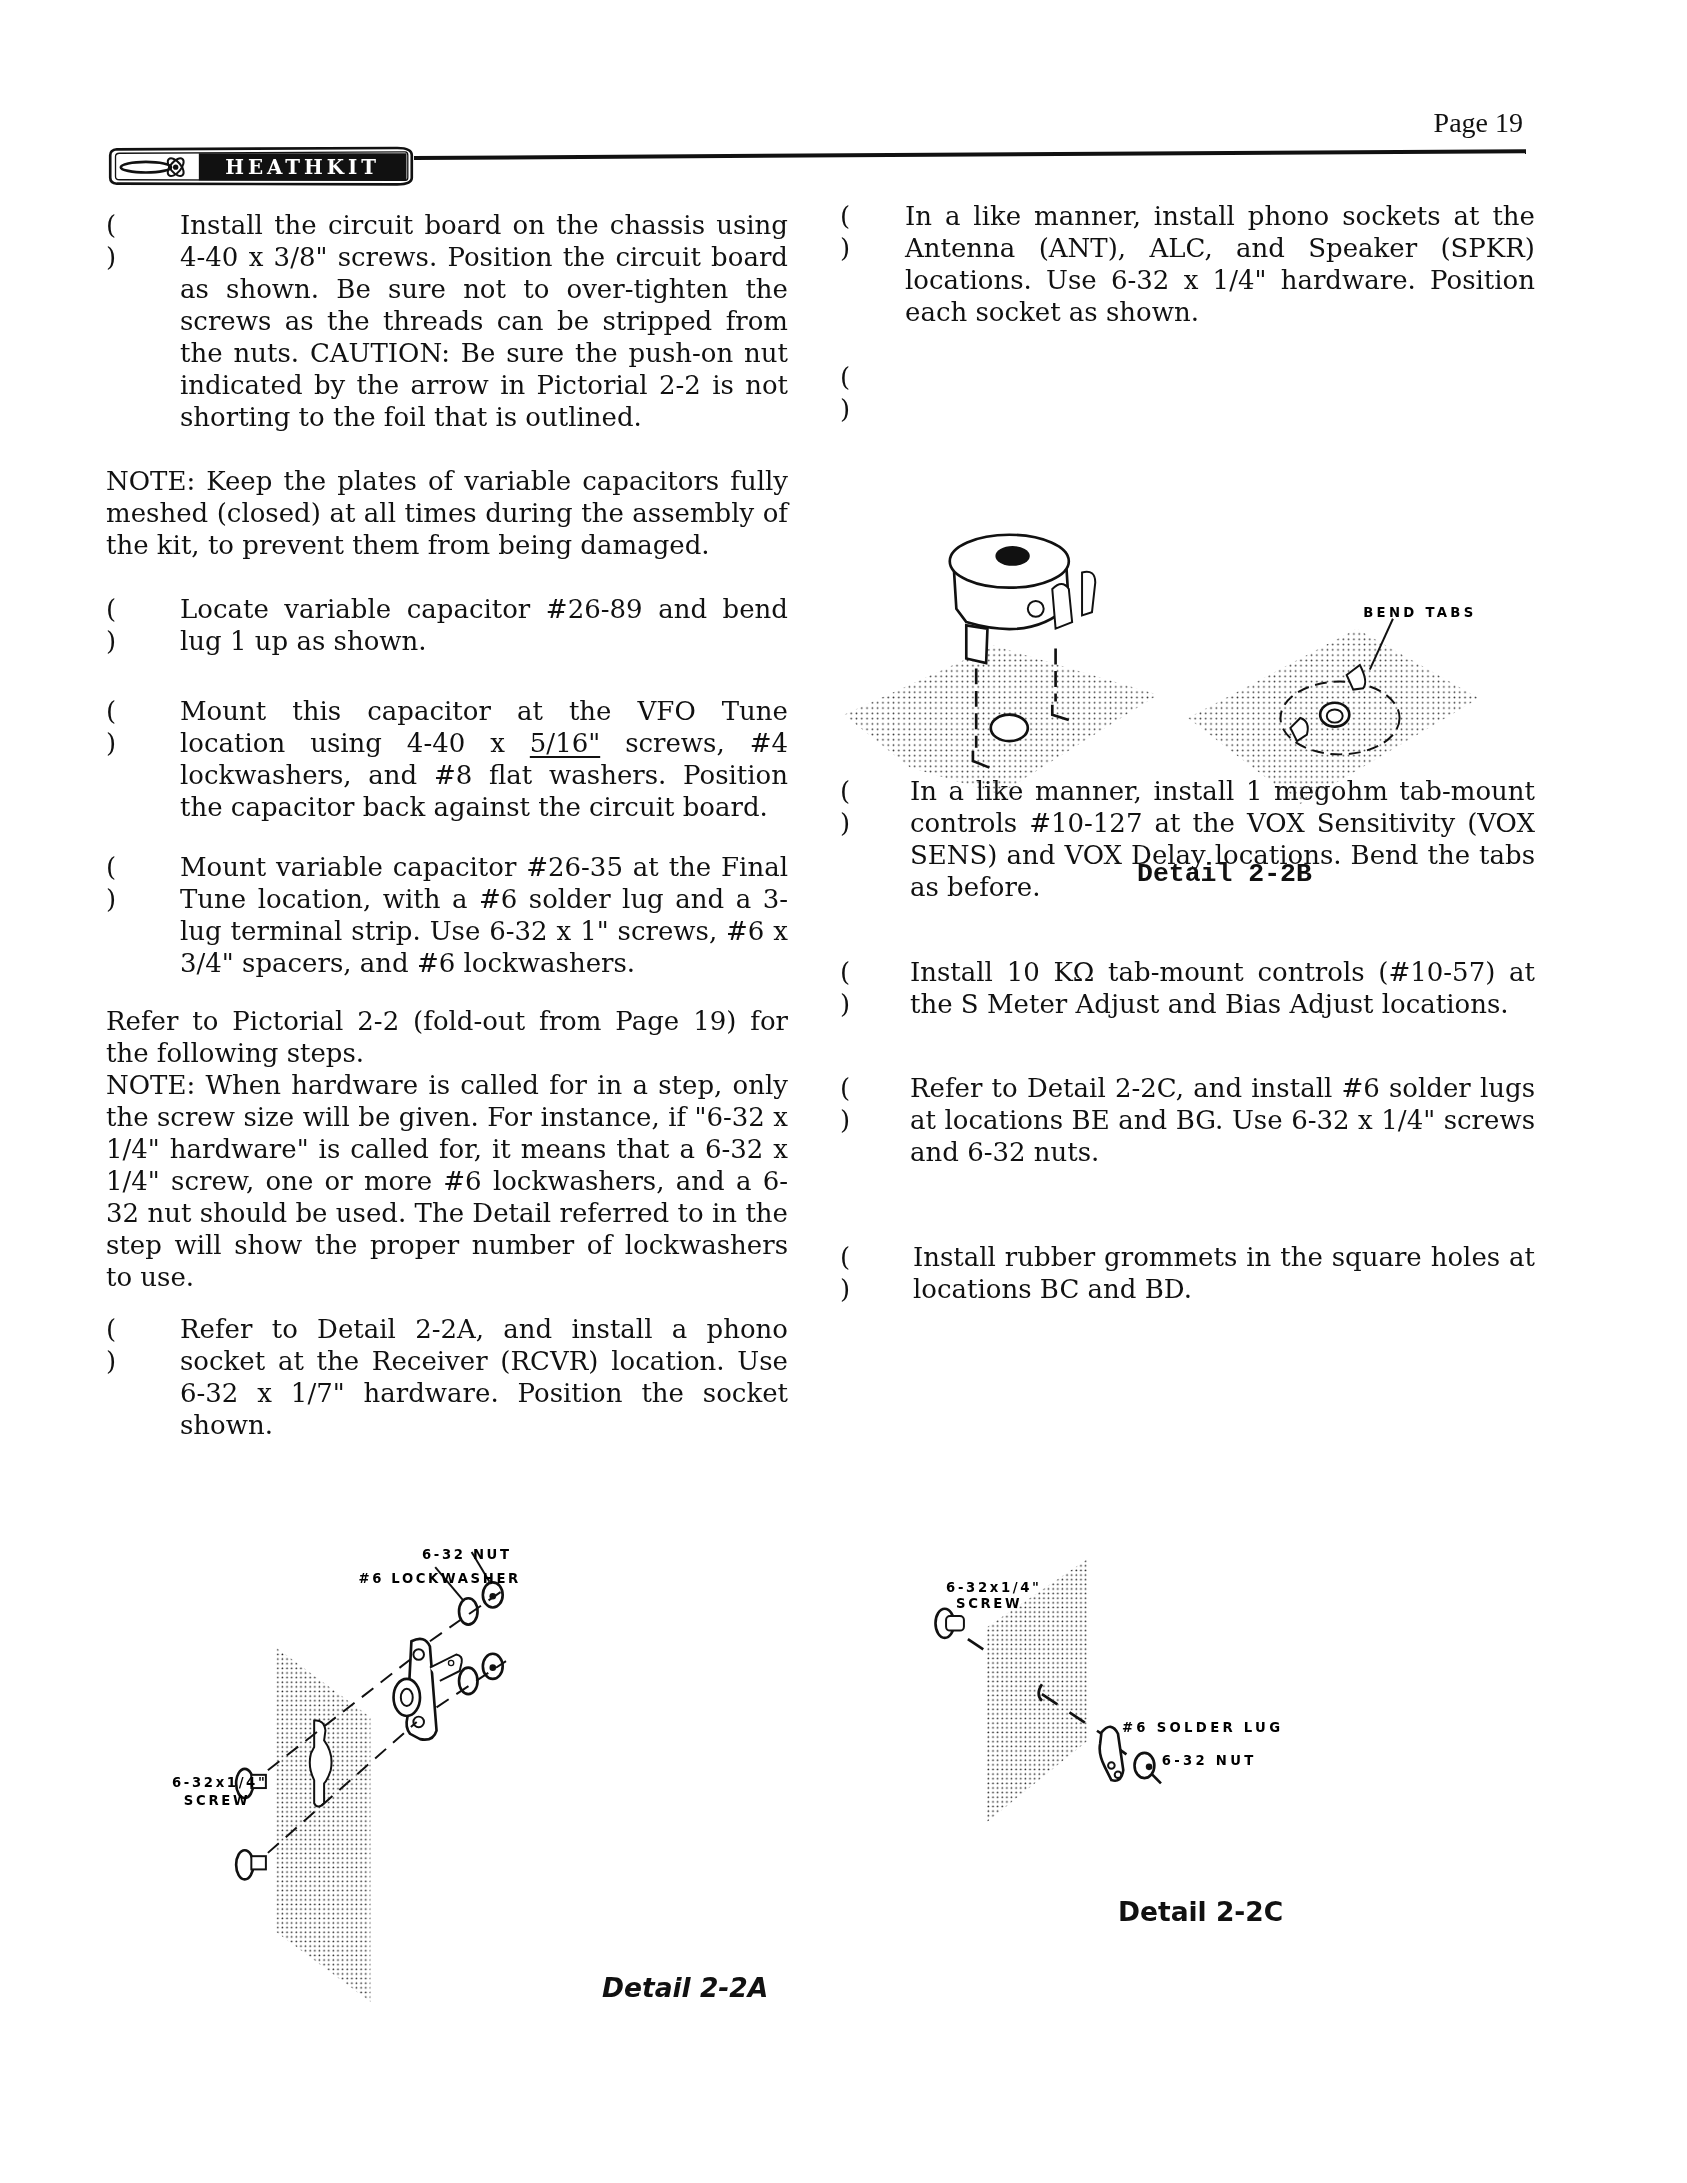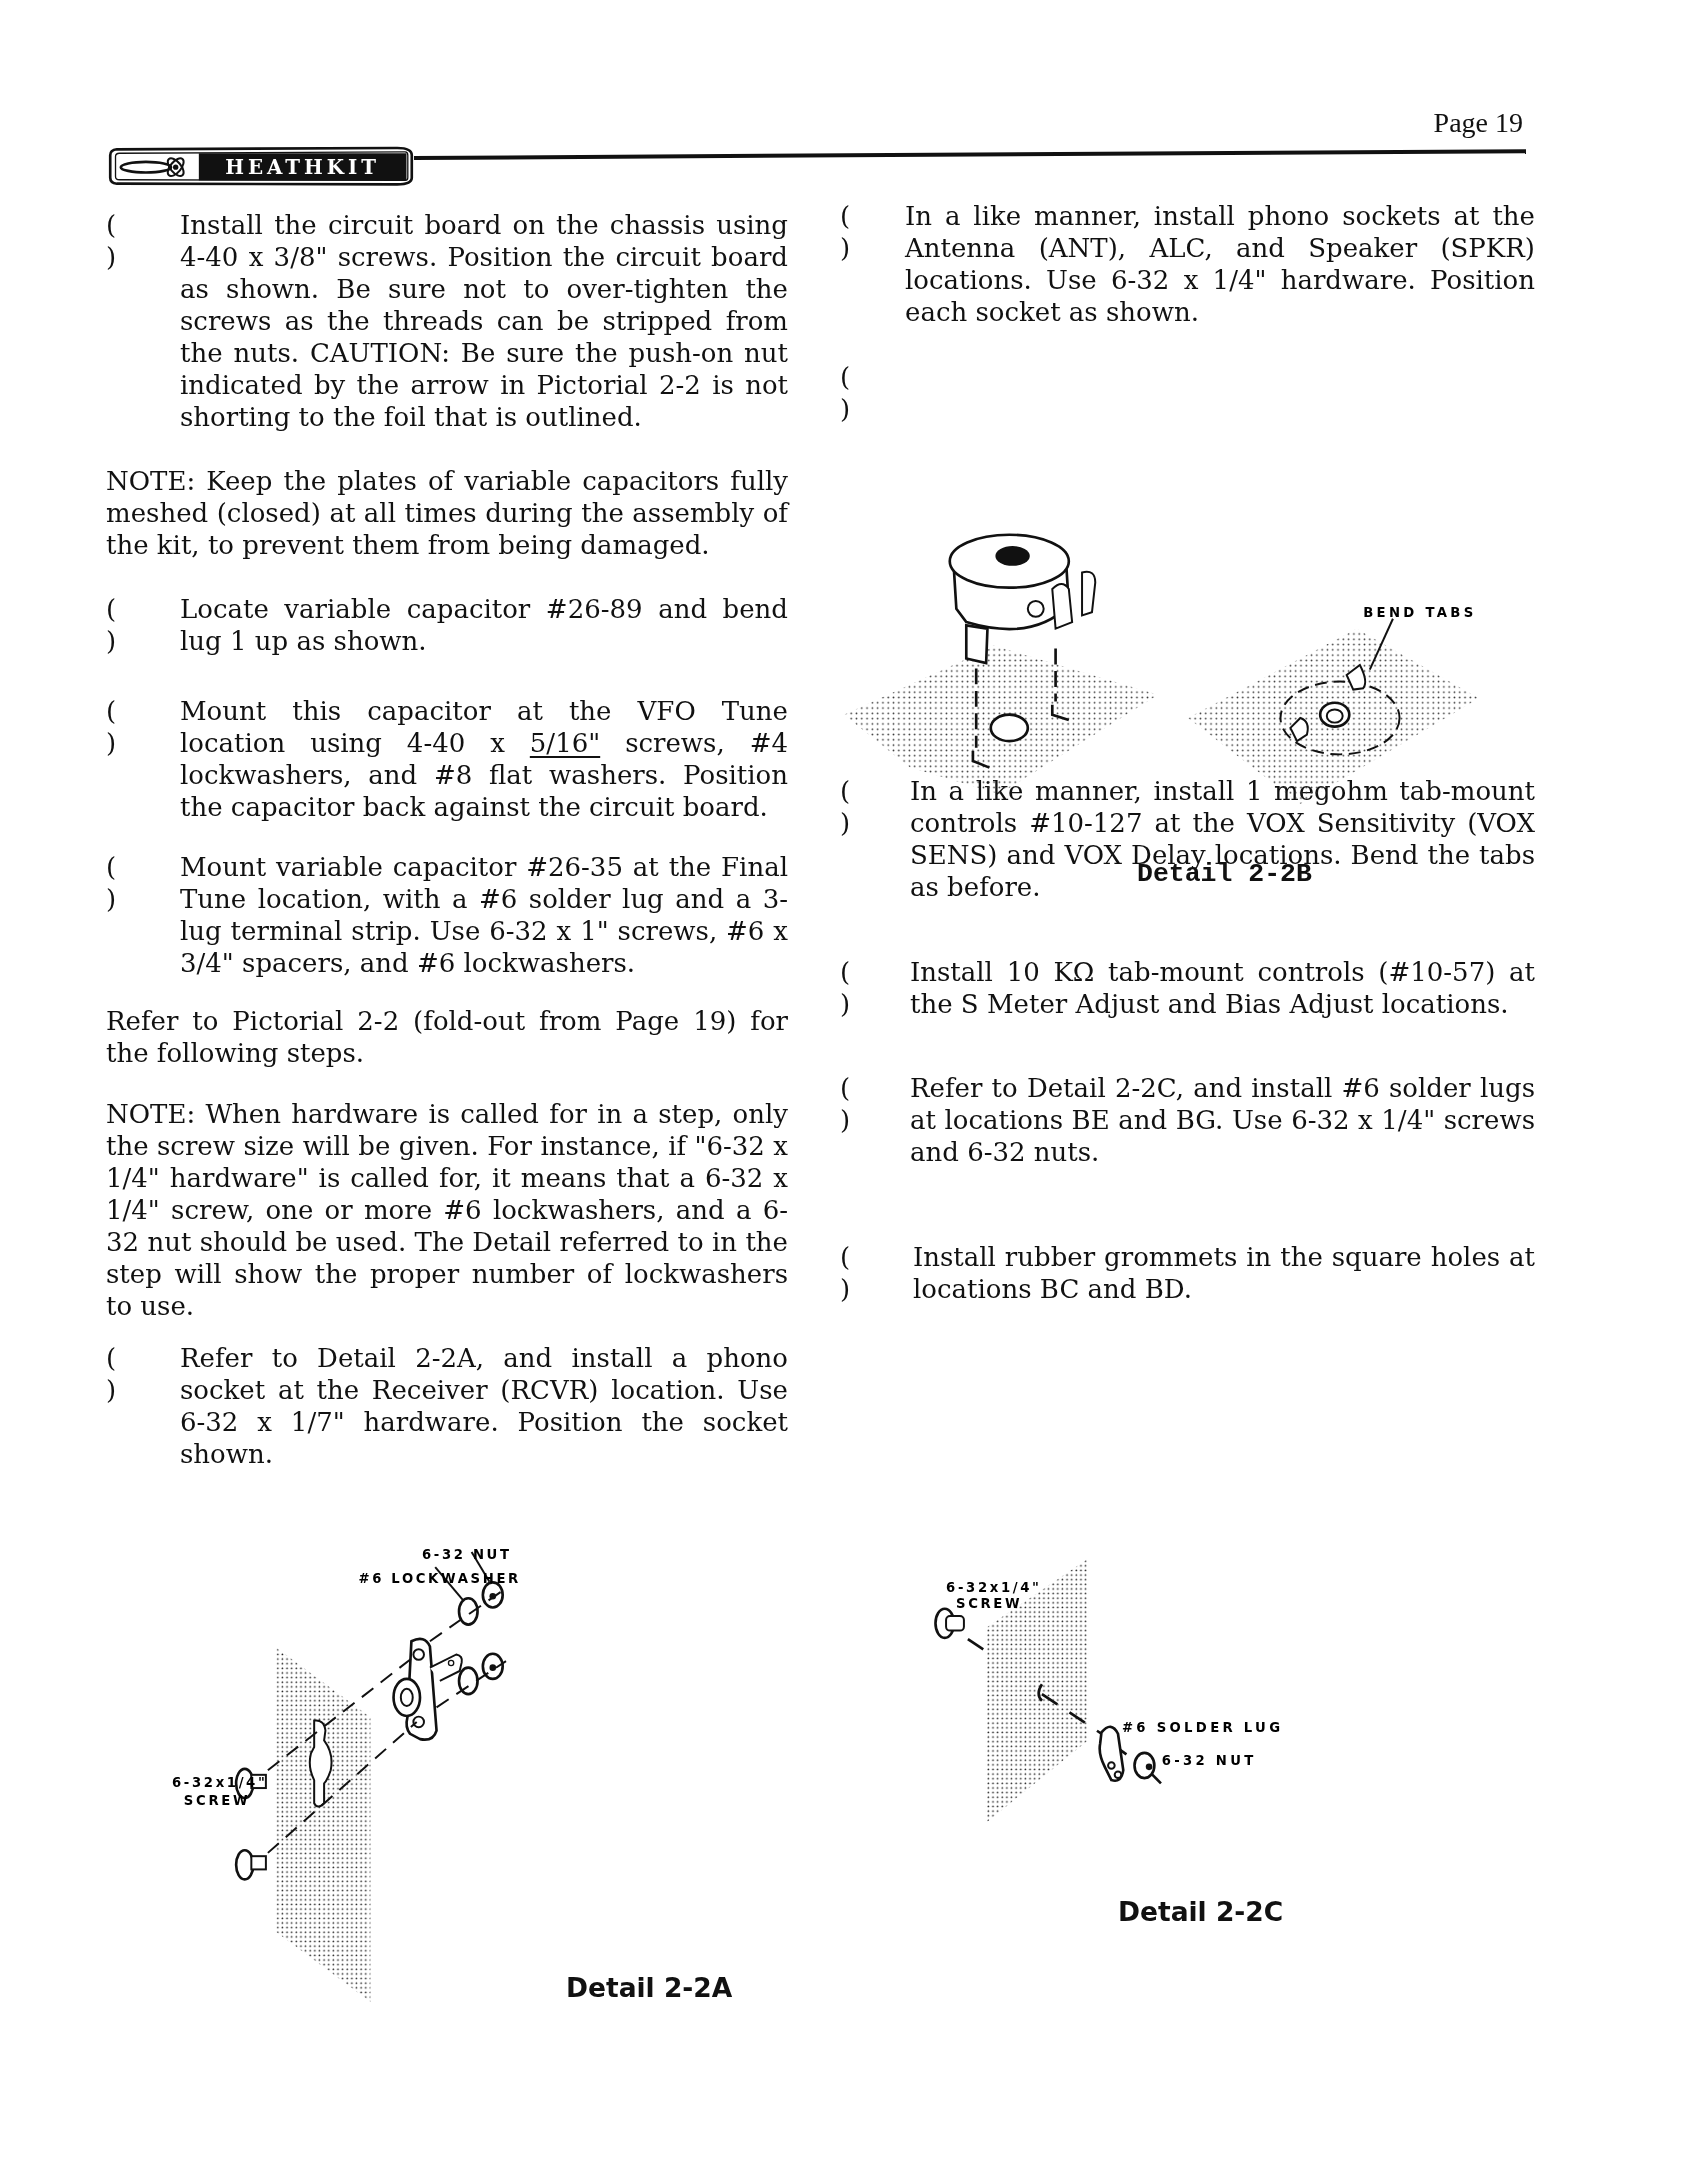--- a/index.html
+++ b/index.html
@@ -57,21 +57,21 @@
     <span>Mount this capacitor at the VFO Tune location using 4-40 x </span><span class="u">5/16"</span><span> screws, #4 lockwashers, and #8 flat washers. Position the capacitor back against the circuit board.</span>
   </div>
 
   <div class="step" style="margin-top:28px;">
     <span class="checkbox">(  )</span>
     <span>Mount variable capacitor #26-35 at the Final Tune location, with a #6 solder lug and a 3-lug terminal strip. Use 6-32 x 1" screws, #6 x 3/4" spacers, and #6 lockwashers.</span>
   </div>
 
   <div class="para" style="margin-top:26px;">Refer to Pictorial 2-2 (fold-out from Page 19) for the following steps.</div>
 
-  <div class="note" style="margin-top:29px;">NOTE: When hardware is called for in a step, only the screw size will be given. For instance, if "6-32 x 1/4" hardware" is called for, it means that a 6-32 x 1/4" screw, one or more #6 lockwashers, and a 6-32 nut should be used. The Detail referred to in the step will show the proper number of lockwashers to use.</div>
+  <div class="note" style="">NOTE: When hardware is called for in a step, only the screw size will be given. For instance, if "6-32 x 1/4" hardware" is called for, it means that a 6-32 x 1/4" screw, one or more #6 lockwashers, and a 6-32 nut should be used. The Detail referred to in the step will show the proper number of lockwashers to use.</div>
 
   <div class="step" style="margin-top:20px;">
     <span class="checkbox">(  )</span>
     <span>Refer to Detail 2-2A, and install a phono socket at the Receiver (RCVR) location. Use 6-32 x 1/7" hardware. Position the socket shown.</span>
   </div>
 </div>
 
 <div class="col col-right">
   <div class="step" style="padding-left:65px;">
     <span class="checkbox">(  )</span>
@@ -144,21 +144,21 @@
   </g>
   <g stroke="#111" stroke-width="3">
     <line x1="408" y1="38" x2="450" y2="88"></line>
     <line x1="463" y1="15" x2="490" y2="60"></line>
   </g>
   <text x="388" y="25" font-size="20" letter-spacing="4">6-32 NUT</text>
   <text x="292" y="62" font-size="20" letter-spacing="4">#6 LOCKWASHER</text>
   <text x="10" y="370" font-size="20" letter-spacing="4">6-32x1/4"</text>
   <text x="28" y="397" font-size="20" letter-spacing="4">SCREW</text>
 </svg>
-<div class="fig-caption" style="left:566px; top:1972px;">Detail 2-2A</div>
+<div class="fig-caption" style="left:602px; top:1972px;font-style:italic;">Detail 2-2A</div>
 
 <svg class="figure" style="left:834px; top:516px;" width="721" height="318" viewBox="0 0 1090 480">
   <defs>
     <pattern id="dots2" width="8" height="8" patternUnits="userSpaceOnUse">
       <circle cx="2" cy="2" r="1.3" fill="#333"></circle>
     </pattern>
   </defs>
   <polygon points="15,300 235,200 240,195 490,270 250,420 115,380" fill="url(#dots2)"></polygon>
   <polygon points="535,305 790,170 975,275 705,435" fill="url(#dots2)"></polygon>
   <g>

